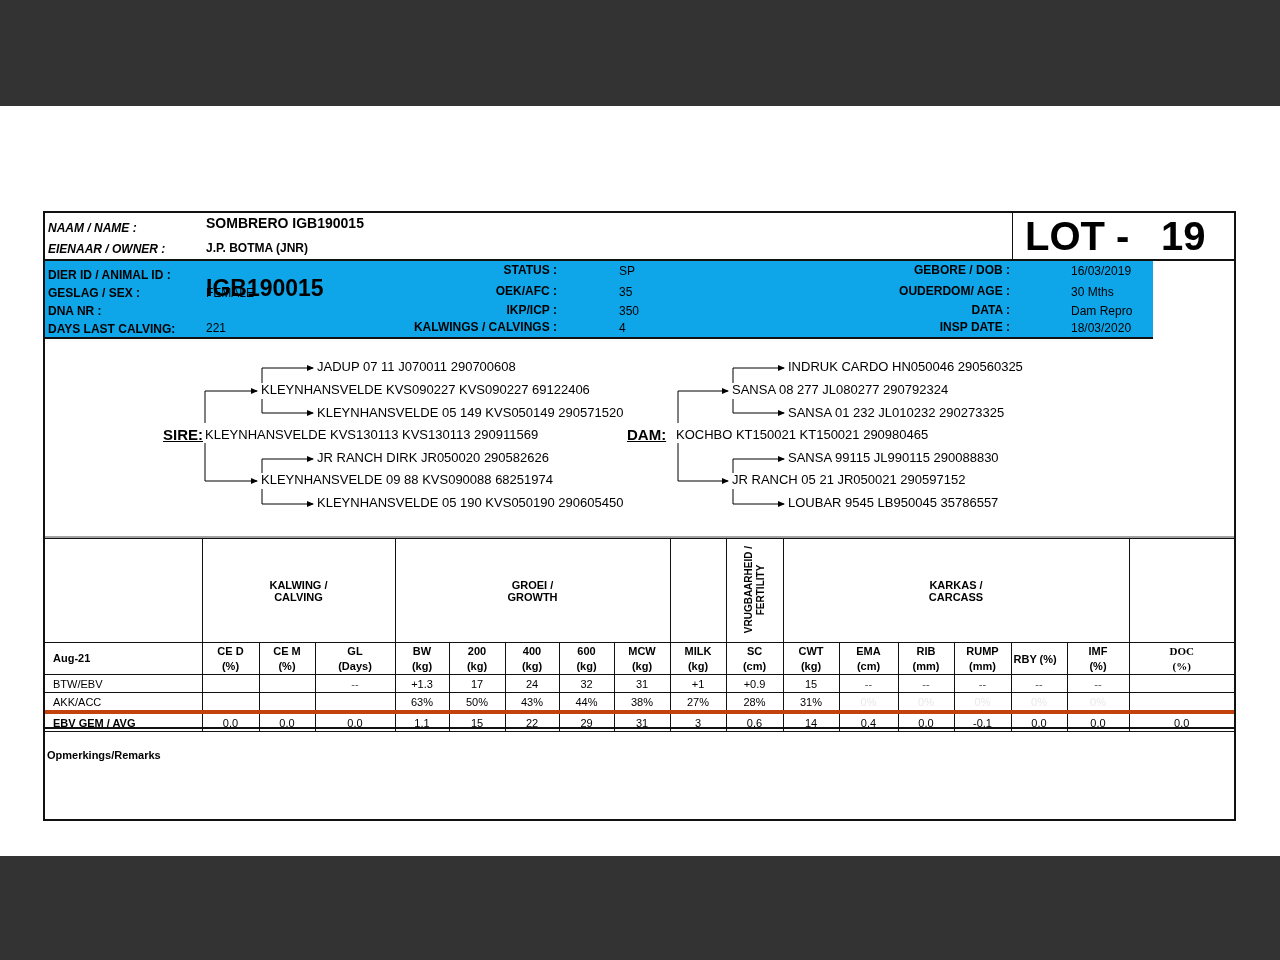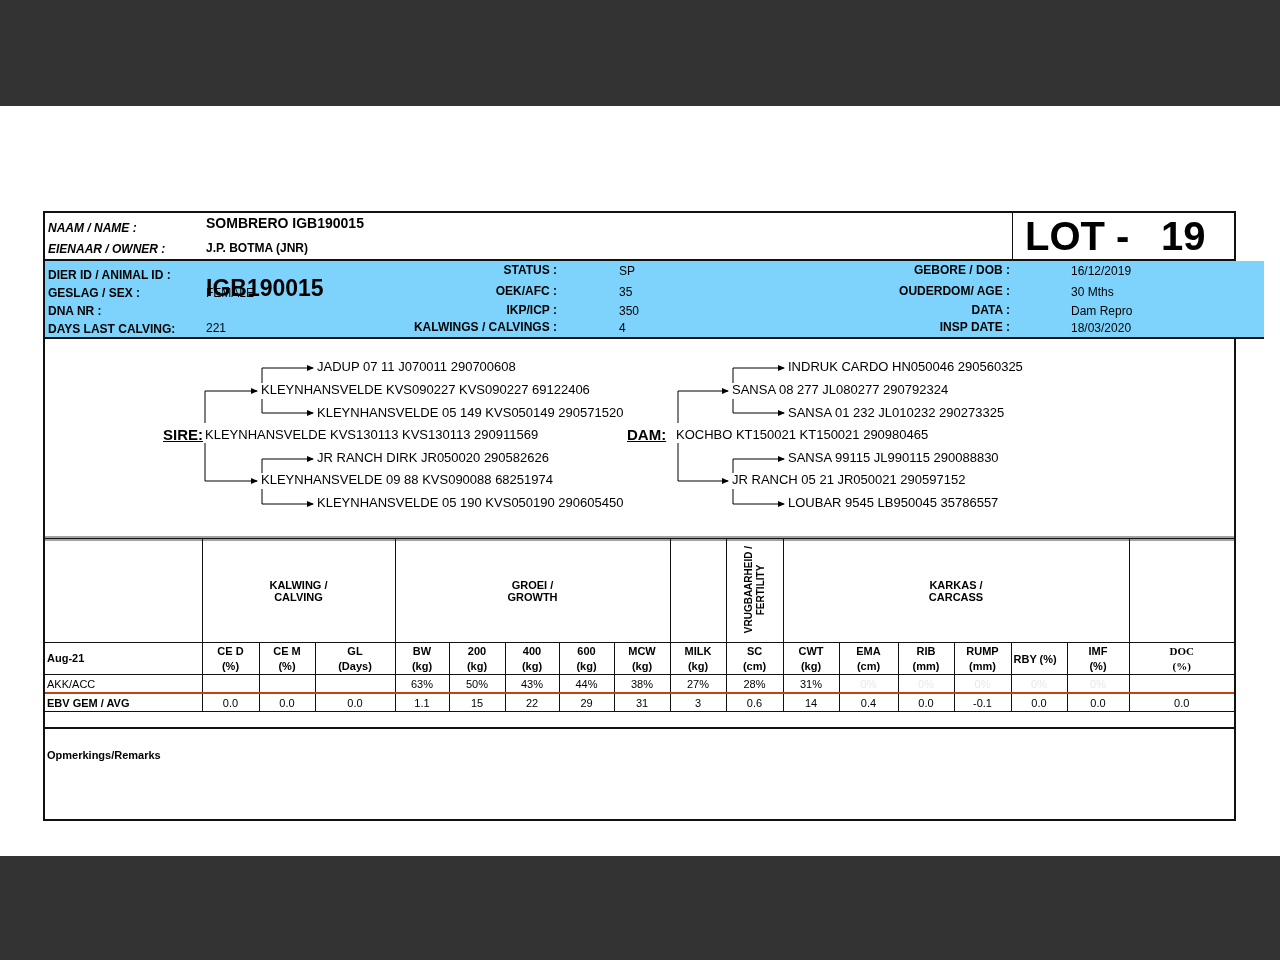--- a/index.html
+++ b/index.html
@@ -14,40 +14,40 @@
   .hdr { position:absolute; left:0; top:0; width:1189px; height:46px; border-bottom:2px solid #111; }
   .hdr .lbl { position:absolute; left:3px; font-size:12px; font-weight:bold;font-style:italic; }
   .hdr .name { position:absolute; left:161px; top:2px; font-size:14px; font-weight:bold; }
   .hdr .owner { position:absolute; left:161px; top:28px; font-size:12px; font-weight:bold; }
   .lot { position:absolute; left:967px; top:0; width:222px; height:46px; border-left:1px solid #111;
          font-size:40px; font-weight:bold; line-height:46px; }
   .lot .lot-lbl { position:absolute; left:12px; }
   .lot .lot-num { position:absolute; left:148px; }
 
   
-  .info { position:absolute; left:0; top:48px; width:1219px; height:76px; background:#7dd3fc; border-bottom:2px solid #111; }
+  .info { position:absolute; left:0; top:48px; width:1108px; height:76px; background:#0ea5e9; border-bottom:2px solid #111; }
   .info .r { position:absolute; font-size:12px; }
   .info .b { font-weight:bold; }
   .info .rt { text-align:right; }
 
   
-  .ped { position:absolute; left:0; top:126px; width:1189px; height:197px; border-bottom:5px solid #a3a3a3; }
+  .ped { position:absolute; left:0; top:126px; width:1189px; height:197px; border-bottom:2px solid #a3a3a3; }
   .ped .t { position:absolute; font-size:13px; white-space:nowrap; }
   .ped .head { font-weight:bold; text-decoration:underline; font-size:15px; }
   .ped svg { position:absolute; left:0; top:0; }
 
   
   .ebv { position:absolute; left:0; top:325px; width:1189px; }
   table { border-collapse:collapse; table-layout:fixed; }
   td { border:1px solid #111; font-size:11px; text-align:center; padding:0; overflow:hidden; }
   .grp td { height:103px; font-weight:bold; }
   .colh td { height:31px; font-weight:bold; line-height:15px; }
   .drow td { height:17px; }
-  .lft { text-align:left !important; padding-left:2px; }
-  .avg td { border-top:2px solid #c2410c; }
+  .lft { text-align:left !important; padding-left:8px; }
+  .avg td { border-top:4px solid #c2410c; }
   .avg td.lft { font-weight:bold; }
   .faint { color:#e8e8e8; }
   .vert { writing-mode:vertical-rl; transform:rotate(180deg); font-size:10px; line-height:12px; display:inline-block; }
 
   
   .rem { position:absolute; left:0; top:514px; width:1189px; height:92px; border-top:2px solid #111; }
   .rem .rh { position:absolute; left:2px; top:20px; font-size:11px; font-weight:bold; }
   .rem .rb { position:absolute; left:0; top:38px; width:1189px; height:54px; border-top:1px solid #111; }
   .rem .rt { position:absolute; left:2px; top:2px; width:1170px; font-size:15px; line-height:22px; }
 </style>
@@ -82,21 +82,21 @@
     <span class="r b rt" style="left:312px;width:200px;top:2px">STATUS :</span>
     <span class="r" style="left:574px;top:3px">SP</span>
     <span class="r b rt" style="left:312px;width:200px;top:23px">OEK/AFC :</span>
     <span class="r" style="left:574px;top:24px">35</span>
     <span class="r b rt" style="left:312px;width:200px;top:42px">IKP/ICP :</span>
     <span class="r" style="left:574px;top:43px">350</span>
     <span class="r b rt" style="left:312px;width:200px;top:59px">KALWINGS / CALVINGS :</span>
     <span class="r" style="left:574px;top:60px">4</span>
 
     <span class="r b rt" style="left:765px;width:200px;top:2px">GEBORE / DOB :</span>
-    <span class="r" style="left:1026px;top:3px">16/12/2019</span>
+    <span class="r" style="left:1026px;top:3px">16/03/2019</span>
     <span class="r b rt" style="left:765px;width:200px;top:23px">OUDERDOM/ AGE :</span>
     <span class="r" style="left:1026px;top:24px">30 Mths</span>
     <span class="r b rt" style="left:765px;width:200px;top:42px">DATA :</span>
     <span class="r" style="left:1026px;top:43px">Dam Repro</span>
     <span class="r b rt" style="left:765px;width:200px;top:59px">INSP DATE :</span>
     <span class="r" style="left:1026px;top:60px">18/03/2020</span>
   </div>
 
   <div class="ped">
     <svg width="1189" height="197">
@@ -251,20 +251,40 @@
             </td>
             <td>
               <div>IMF</div>
               <div>(%)</div>
             </td>
             <td style="border-right: none; font-family: Liberation Serif, serif;">
               <div>DOC</div>
               <div>(%)</div>
             </td>
           </tr>
+      <tr class="drow" id="row-0">
+        <td class="lft" style="border-left:none">BTW/EBV</td>
+      <td></td>
+            <td></td>
+            <td style="color: rgb(85, 85, 85);">--</td>
+            <td>+1.3</td>
+            <td>17</td>
+            <td>24</td>
+            <td>32</td>
+            <td>31</td>
+            <td>+1</td>
+            <td>+0.9</td>
+            <td>15</td>
+            <td style="color: rgb(85, 85, 85);">--</td>
+            <td style="color: rgb(85, 85, 85);">--</td>
+            <td style="color: rgb(85, 85, 85);">--</td>
+            <td style="color: rgb(85, 85, 85);">--</td>
+            <td style="color: rgb(85, 85, 85);">--</td>
+            <td style="border-right: none;"></td>
+          </tr>
       <tr class="drow" id="row-1">
         <td class="lft" style="border-left:none">AKK/ACC</td>
       <td></td>
             <td></td>
             <td></td>
             <td>63%</td>
             <td>50%</td>
             <td>43%</td>
             <td>44%</td>
             <td>38%</td>

